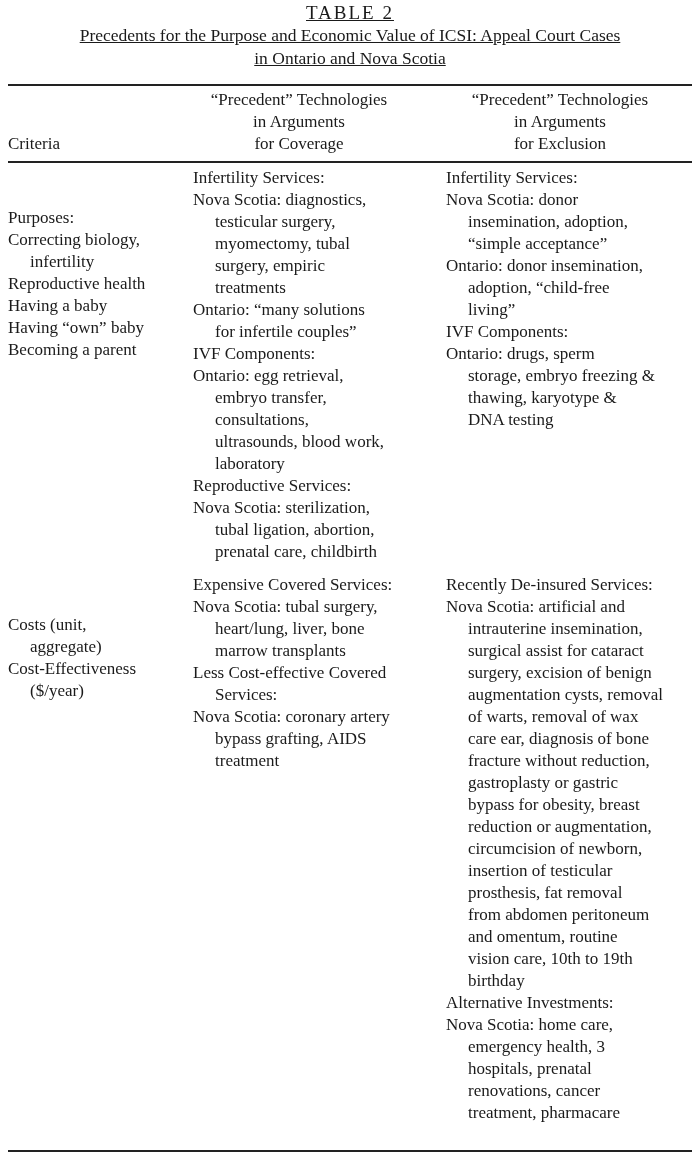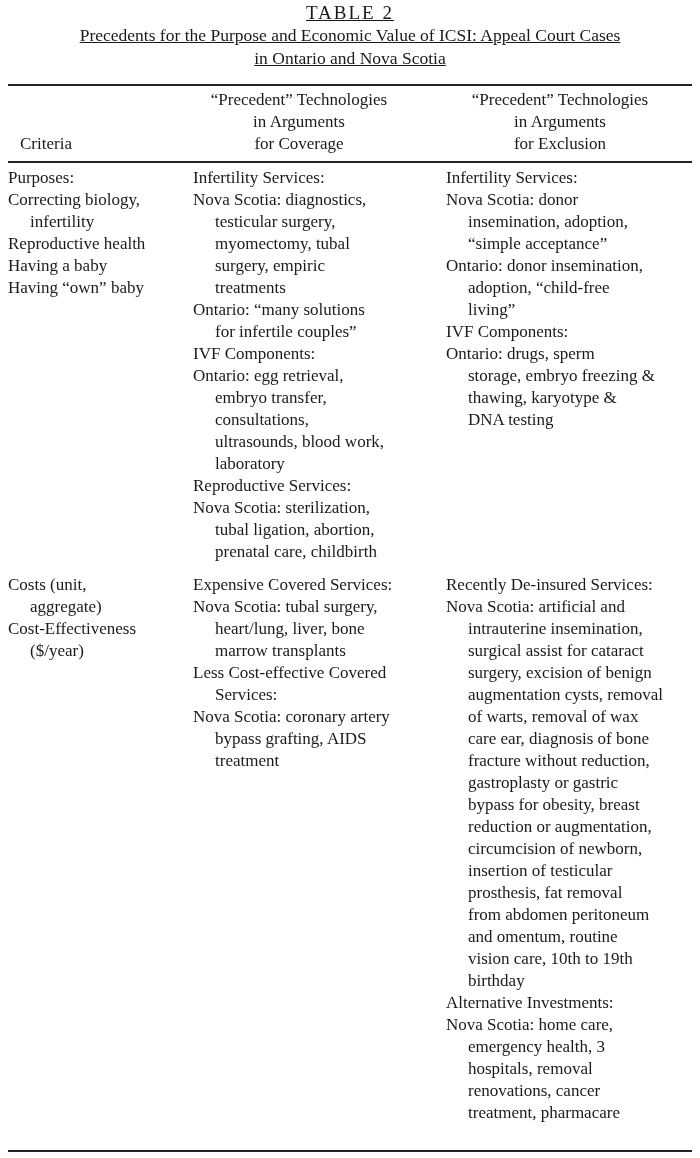--- a/index.html
+++ b/index.html
@@ -12,26 +12,26 @@
   .table-label { top: 2px; font-size: 19px; letter-spacing: 2px; line-height: 22px; }
   .table-title { top: 24px; font-size: 17.5px; line-height: 23px; }
   .table-title div { white-space: nowrap; }
   .rule { position: absolute; left: 8px; width: 684px; background: #222; }
   .rule-top { top: 84px; height: 2px; }
   .rule-head { top: 161px; height: 2px; }
   .rule-bottom { top: 1150px; height: 2px; }
 
   .head-cell { position: absolute; font-size: 17px; line-height: 22px; }
   .head-cell div { white-space: nowrap; }
-  .head-criteria { left: 20px; top: 133px; }
+  .head-criteria { left: 8px; top: 133px; }
   .head-cov { left: 188px; width: 222px; top: 89px; text-align: center; }
   .head-exc { left: 440px; width: 240px; top: 89px; text-align: center; }
 
   .col { position: absolute; font-size: 17px; line-height: 22px; }
-  .col-criteria { left: 8px; width: 175px; }
+  .col-criteria { left: 8px; width: 175px; margin-top: 40px; }
   .col-cov { left: 193px; width: 250px; }
   .col-exc { left: 446px; width: 252px; }
   .line { white-space: nowrap; }
   .indent { padding-left: 22px; }
 
   .sec1 { top: 167px; }
   .sec2 { top: 574px; }
 </style>
 </head>
 <body>
@@ -60,20 +60,21 @@
 
 <div class="rule rule-head"></div>
 
 <div class="col col-criteria sec1">
     <div class="line">Purposes:</div>
     <div class="line">Correcting biology,</div>
     <div class="line indent">infertility</div>
     <div class="line">Reproductive health</div>
     <div class="line">Having a baby</div>
     <div class="line">Having “own” baby</div>
+    <div class="line">Becoming a parent</div>
   </div>
 <div class="col col-cov sec1">
     <div class="line">Infertility Services:</div>
     <div class="line">Nova Scotia: diagnostics,</div>
     <div class="line indent">testicular surgery,</div>
     <div class="line indent">myomectomy, tubal</div>
     <div class="line indent">surgery, empiric</div>
     <div class="line indent">treatments</div>
     <div class="line">Ontario: “many solutions</div>
     <div class="line indent">for infertile couples”</div>
@@ -136,18 +137,18 @@
     <div class="line indent">circumcision of newborn,</div>
     <div class="line indent">insertion of testicular</div>
     <div class="line indent">prosthesis, fat removal</div>
     <div class="line indent">from abdomen peritoneum</div>
     <div class="line indent">and omentum, routine</div>
     <div class="line indent">vision care, 10th to 19th</div>
     <div class="line indent">birthday</div>
     <div class="line">Alternative Investments:</div>
     <div class="line">Nova Scotia: home care,</div>
     <div class="line indent">emergency health, 3</div>
-    <div class="line indent">hospitals, removal</div>
+    <div class="line indent">hospitals, prenatal</div>
     <div class="line indent">renovations, cancer</div>
     <div class="line indent">treatment, pharmacare</div>
   </div>
 
 <div class="rule rule-bottom"></div>
 
 </body></html>

